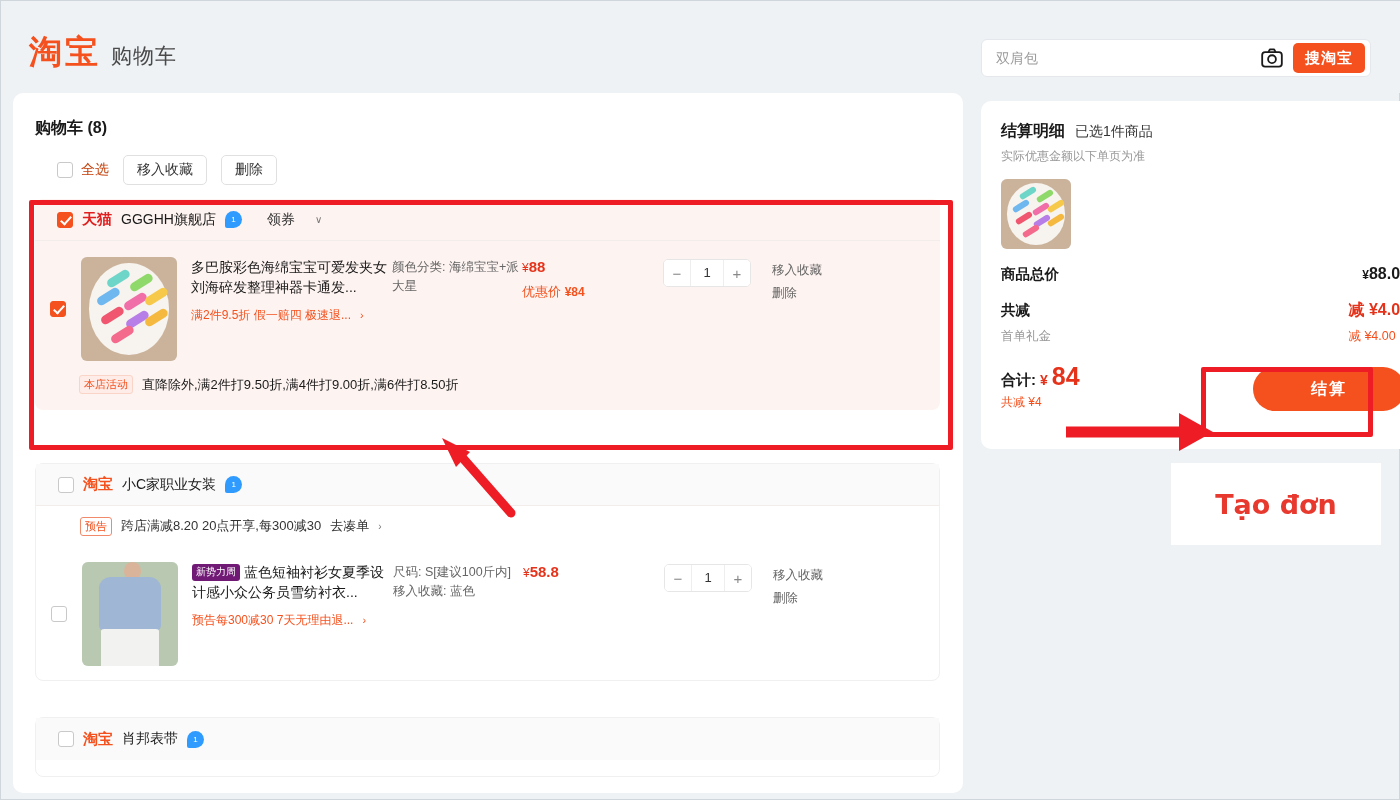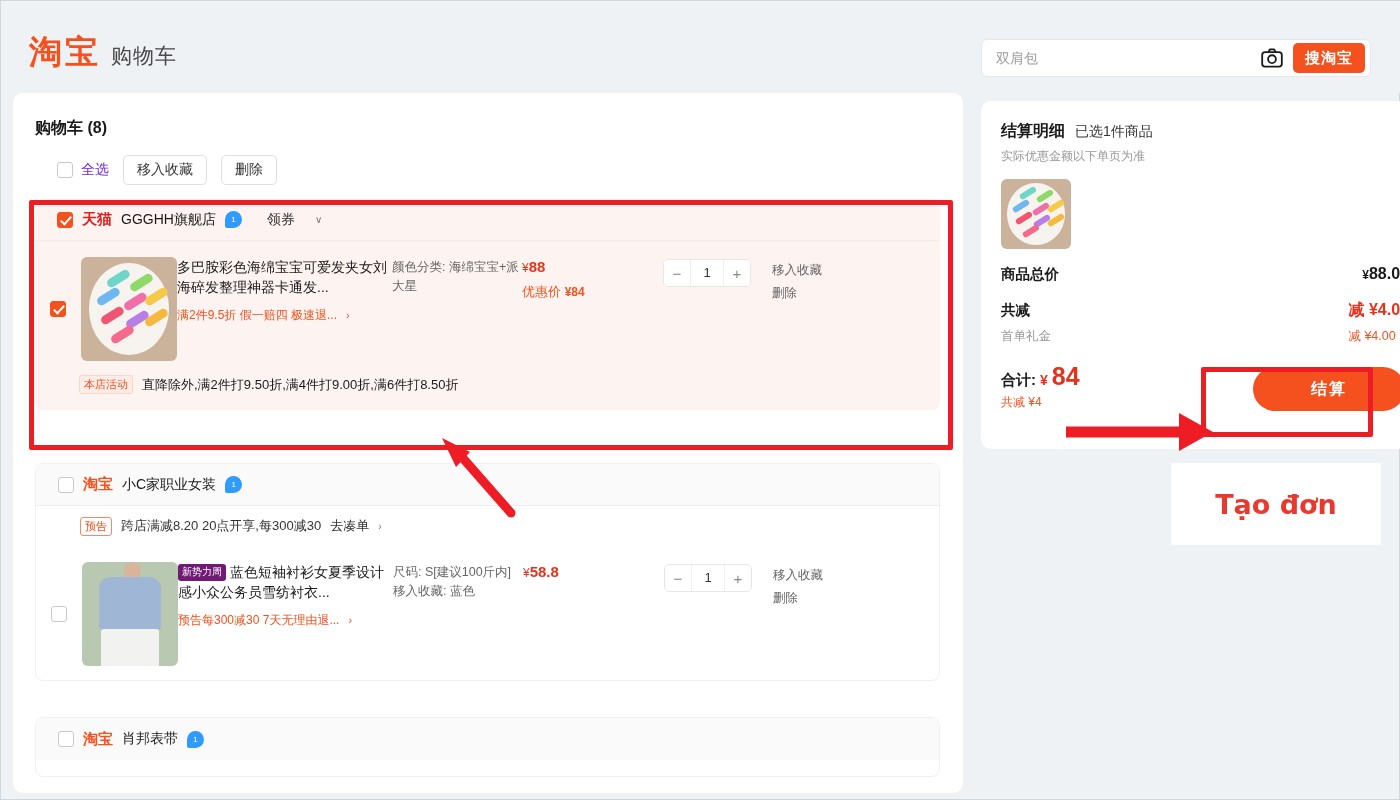--- a/index.html
+++ b/index.html
@@ -81,21 +81,21 @@
   }
   .cb.checked {
     background: #f4511e; border-color: #f4511e;
     position: relative;
   }
   .cb.checked::after {
     content: ""; position: absolute; left: 5px; top: 1px;
     width: 4px; height: 9px; border: solid #fff;
     border-width: 0 2px 2px 0; transform: rotate(42deg);
   }
-  .toolbar-label { font-size: 14px; color: #6d28d9; margin-left: -6px; }
+  .toolbar-label { font-size: 14px; color: #c2410c; margin-left: -6px; }
   .tb-btn {
     height: 30px; padding: 0 13px; background: #fff;
     border: 1px solid #e0e0e0; border-radius: 5px;
     font-size: 14px; color: #333; cursor: pointer;
     font-family: "Liberation Sans", sans-serif;
     display: flex; align-items: center;
   }
 
   
   .group { position: absolute; left: 22px; width: 905px; }
@@ -136,21 +136,21 @@
   }
   .promo-link { color: #333; font-size: 13px; }
 
   
   .item-row { display: flex; align-items: flex-start; padding: 16px 0 14px 0; }
   .item-cb { width: 46px; display: flex; justify-content: center; padding-top: 44px; }
   .thumb {
     width: 96px; height: 104px; border-radius: 6px; flex: none;
     overflow: hidden; background: #eee;
   }
-  .item-info { width: 215px; }
+  .item-info { width: 215px; padding-left: 14px; }
   .item-title {
     font-size: 14px; color: #1a1a1a; line-height: 1.45;
     display: -webkit-box; -webkit-line-clamp: 2; -webkit-box-orient: vertical;
     overflow: hidden;
   }
   .item-badge {
     display: inline-block; background: #701a75; color: #fff;
     font-size: 10px; border-radius: 3px; padding: 1px 4px;
     margin-right: 4px; vertical-align: 2px;
   }

